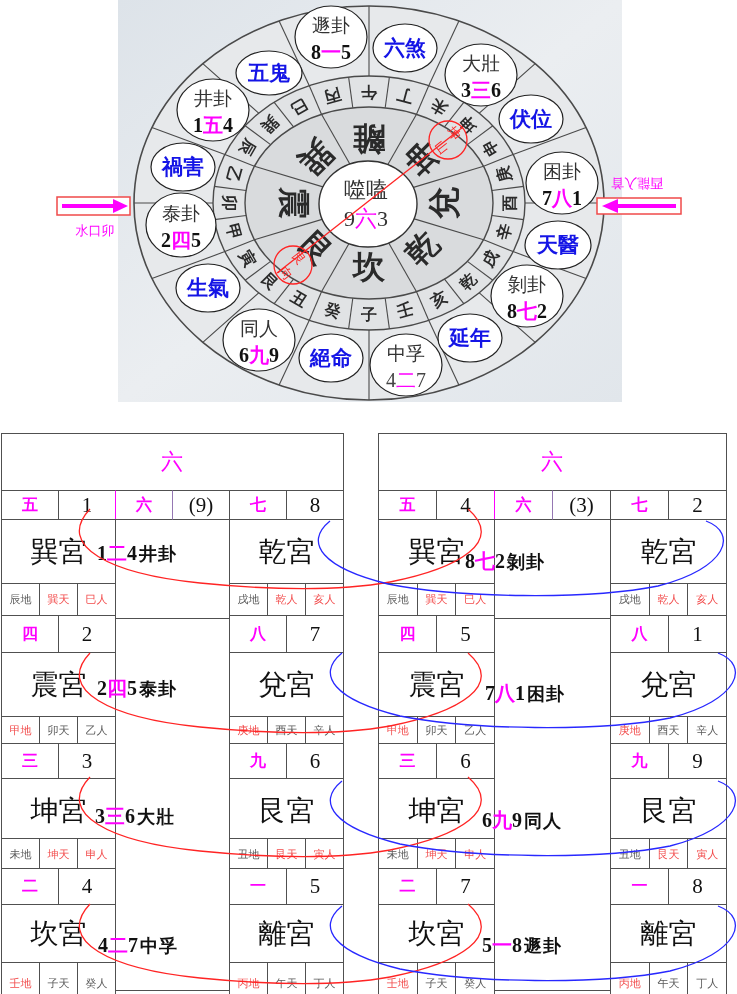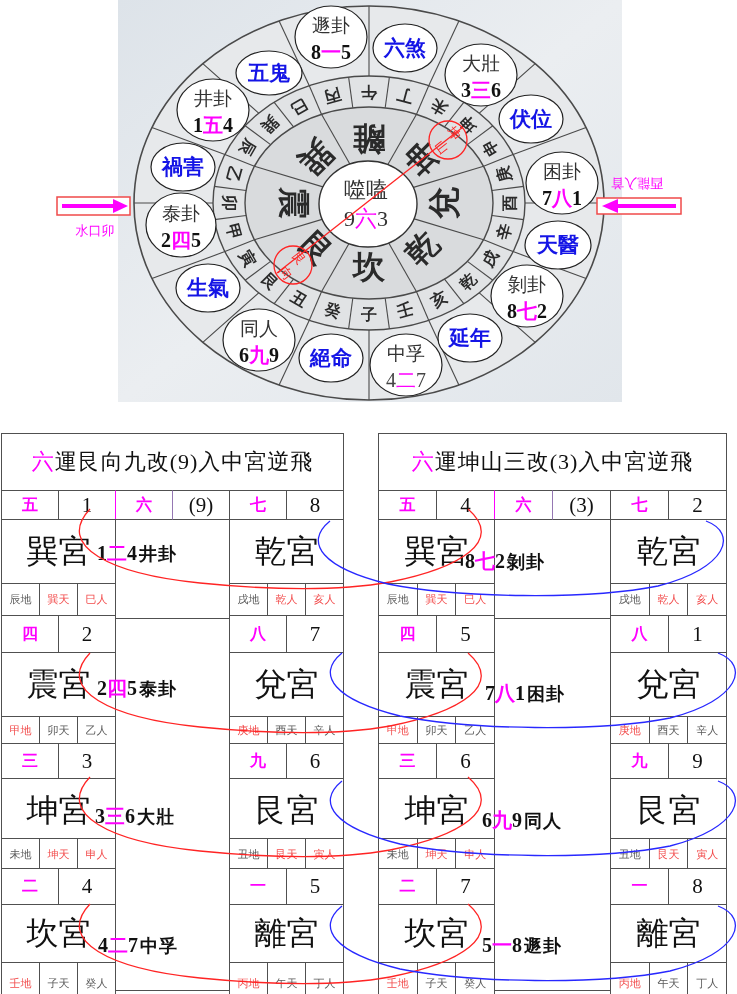--- a/index.html
+++ b/index.html
@@ -16,21 +16,21 @@
     #compass .ctr{font-size:22px;fill:#333}
     #compass .mk{font-size:13px;fill:var(--red-arc)}
     #compass .lbl{font-size:13px;fill:var(--highlight)}
     #compass .mg{fill:var(--highlight)}
 
     .tbl{position:absolute;width:calc(var(--cw)*6 + 1px);height:558px}
     .c{position:absolute;box-sizing:border-box;border:1px solid #505050;background:#fff;display:flex;align-items:center;justify-content:center;white-space:nowrap;color:#111;overflow:visible}
     .title{font-size:22px;letter-spacing:1px}
     .star{color:var(--highlight);font-weight:bold;font-family:"DejaVu Sans",sans-serif;font-size:16px}
     .num{font-size:21px}
-    .palace{font-size:32px;color:#111}
+    .palace{font-size:28px;color:#111}
     .sm{font-size:11px;color:var(--gray-text)}
     .sm[data-tone="red"]{color:var(--red-text)}
     .mag{color:var(--highlight)}
     .divm{border-left-color:#ff00ff}
     .divp{border-left-color:#9577b3}
     .link{position:absolute;font-size:20px;font-weight:bold;line-height:22px;white-space:nowrap;color:#111;z-index:2}
     .link .nm{font-family:"DejaVu Sans",sans-serif;font-size:18px;margin-left:2px;letter-spacing:1px}
     .link.thin{font-weight:bold}
 
     .r-t{top:0;height:58px}
@@ -264,21 +264,20 @@
     <rect x="597" y="198" width="84" height="16" fill="#fff" stroke="#f04a4a" stroke-width="1.5"></rect>
     <line x1="676" y1="206" x2="616" y2="206" stroke="#ff00ff" stroke-width="4"></line>
     <polygon points="618,199 602,206 618,213" fill="#ff00ff"></polygon>
     <text class="lbl" transform="translate(637 183) rotate(180)">酉龍入首</text>
   </g>
 </svg>
 
 <div class="tbl" style="left:1px;top:433px;--cw:57px">
   <div class="c r-t k-all title">
       <span class="mag">六</span>
-      <span>運艮向九改(9)入中宮逆飛</span>
     </div>
 
   <div class="c mtop kMp"></div>
   <div class="c mrest kMp"></div>
 
   <div class="c r1n kL1 star">五</div>
   <div class="c r1n kL2 num">1</div>
   <div class="c r1n kM1 star divm">六</div>
   <div class="c r1n kM2 num divp">(9)</div>
   <div class="c r1n kR1 star">七</div>
@@ -333,21 +332,20 @@
 
   <div class="link" style="left:96px;top:109px"><span>1</span><span class="mag">二</span><span>4</span><span class="nm">井卦</span></div>
   <div class="link" style="left:96px;top:244px"><span>2</span><span class="mag">四</span><span>5</span><span class="nm">泰卦</span></div>
   <div class="link" style="left:94px;top:372px"><span>3</span><span class="mag">三</span><span>6</span><span class="nm">大壯</span></div>
   <div class="link" style="left:97px;top:501px"><span>4</span><span class="mag">二</span><span>7</span><span class="nm">中孚</span></div>
 </div>
 
 <div class="tbl" style="left:378px;top:433px;--cw:58px">
   <div class="c r-t k-all title">
       <span class="mag">六</span>
-      <span>運坤山三改(3)入中宮逆飛</span>
     </div>
 
   <div class="c mtop kMp"></div>
   <div class="c mrest kMp"></div>
 
   <div class="c r1n kL1 star">五</div>
   <div class="c r1n kL2 num">4</div>
   <div class="c r1n kM1 star divm">六</div>
   <div class="c r1n kM2 num divp">(3)</div>
   <div class="c r1n kR1 star">七</div>

